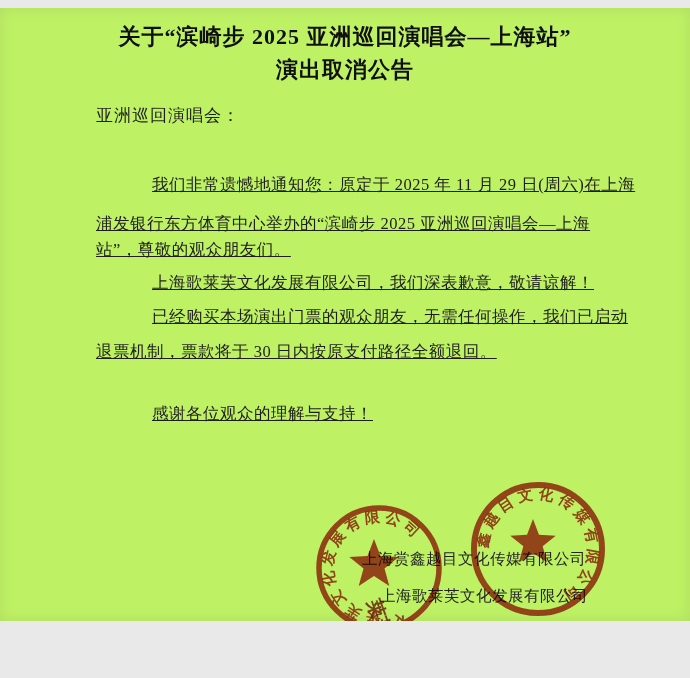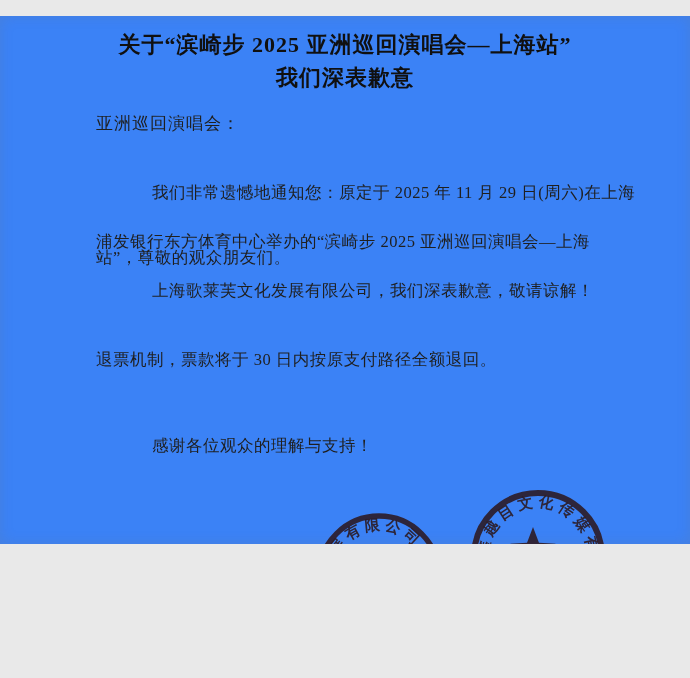--- a/index.html
+++ b/index.html
@@ -1,36 +1,36 @@
 <!DOCTYPE html>
 <html><head>
 <meta charset="utf-8">
 <style>
   html,body{margin:0;padding:0;background:#e9e9e9;}
   .page{
     position:relative;
-    width:690px;height:528px;
-    margin:16px auto;
-    background:#3b82f6;
+    width:690px;height:613px;
+    margin:8px auto;
+    background:#bef264;
     overflow:hidden;
     font-family:"Liberation Serif","DejaVu Serif",serif;
     color:#1f1f1f;
     box-shadow:inset 0 0 14px rgba(120,115,105,.18);
   }
   .title{
     position:absolute;left:0;top:12px;width:100%;
     text-align:center;font-weight:bold;color:#101010;
     font-size:22px;line-height:33px;letter-spacing:1px;
   }
   .salutation{
     position:absolute;left:96px;top:96px;
     font-size:17px;letter-spacing:1px;
   }
   .bodyline{
-    position:absolute;font-size:16.5px;letter-spacing:0.5px;white-space:nowrap;
+    position:absolute;font-size:16.5px;letter-spacing:0.5px;white-space:nowrap;text-decoration:underline;
   }
   .l-plain{left:96px;}
   .l-indent{left:152px;}
   .sig{
     position:absolute;font-size:15.5px;letter-spacing:0.5px;white-space:nowrap;color:#242424;
   }
   .stamp{
     position:absolute;
     mix-blend-mode:multiply;
     pointer-events:none;
@@ -40,31 +40,32 @@
     font-weight:bold;
   }
 </style>
 </head>
 <body>
 
 <div class="page">
 
   <div class="title">
     <div>关于“滨崎步 2025 亚洲巡回演唱会—上海站”</div>
-    <div>我们深表歉意</div>
+    <div>演出取消公告</div>
   </div>
 
   <div class="salutation">亚洲巡回演唱会：</div>
 
   <div class="bodyline l-indent" style="top:166px;">我们非常遗憾地通知您：原定于 2025 年 11 月 29 日(周六)在上海</div>
-  <div class="bodyline l-plain" style="top:215px;">浦发银行东方体育中心举办的“滨崎步 2025 亚洲巡回演唱会—上海</div>
+  <div class="bodyline l-plain" style="top:205px;">浦发银行东方体育中心举办的“滨崎步 2025 亚洲巡回演唱会—上海</div>
   <div class="bodyline l-plain" style="top:231px;">站”，尊敬的观众朋友们。</div>
   <div class="bodyline l-indent" style="top:264px;">上海歌莱芙文化发展有限公司，我们深表歉意，敬请谅解！</div>
+  <div class="bodyline l-indent" style="top:298px;">已经购买本场演出门票的观众朋友，无需任何操作，我们已启动</div>
   <div class="bodyline l-plain" style="top:333px;text-align:center;">退票机制，票款将于 30 日内按原支付路径全额退回。</div>
-  <div class="bodyline l-indent" style="top:419px;text-align:right;">感谢各位观众的理解与支持！</div>
+  <div class="bodyline l-indent" style="top:395px;text-align:right;">感谢各位观众的理解与支持！</div>
 
   <div class="sig" style="left:362px;top:541px;">上海赏鑫越目文化传媒有限公司</div>
   <div class="sig" style="left:380px;top:578px;">上海歌莱芙文化发展有限公司</div>
   <div class="sig" style="left:320px;top:615px;font-size:16px;letter-spacing:1px;">可莱司（上海）文化发展有限公司</div>
   <div class="sig" style="left:438px;top:648px;font-size:20px;">2025 年 11 月 28 日</div>
 
   <svg class="stamp" style="left:311px;top:492px;" width="136" height="136" viewBox="0 0 136 136">
     <circle cx="68" cy="68" r="60" fill="none" stroke="#bd3428" stroke-width="5.5" opacity="0.9"></circle>
     <path id="ringA" d="M22,68 A46,46 0 1 1 114,68 A46,46 0 1 1 22,68" fill="none"></path>
     <text font-size="15" letter-spacing="4" fill="#b9392b" opacity="0.92" transform="rotate(-100 68 68)">

